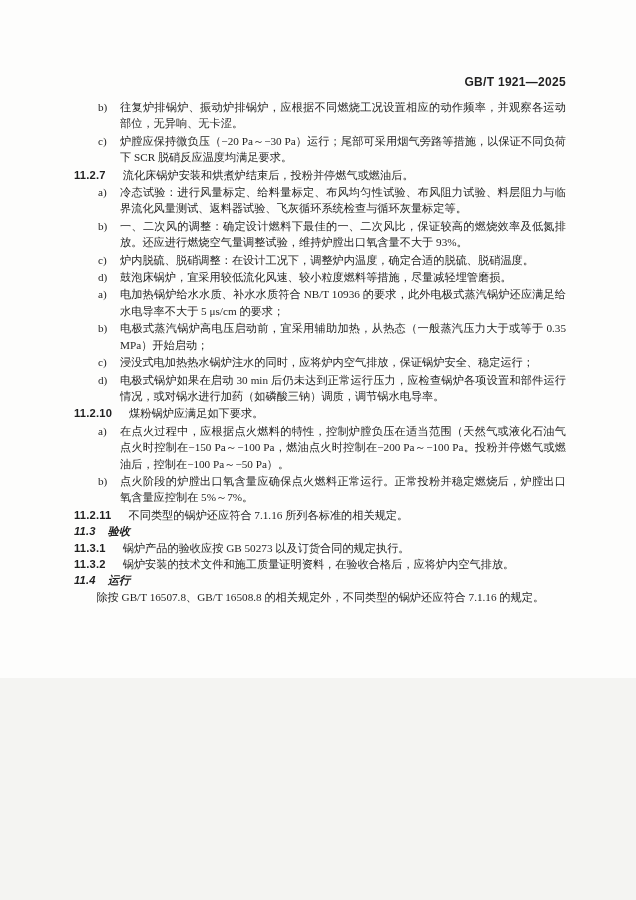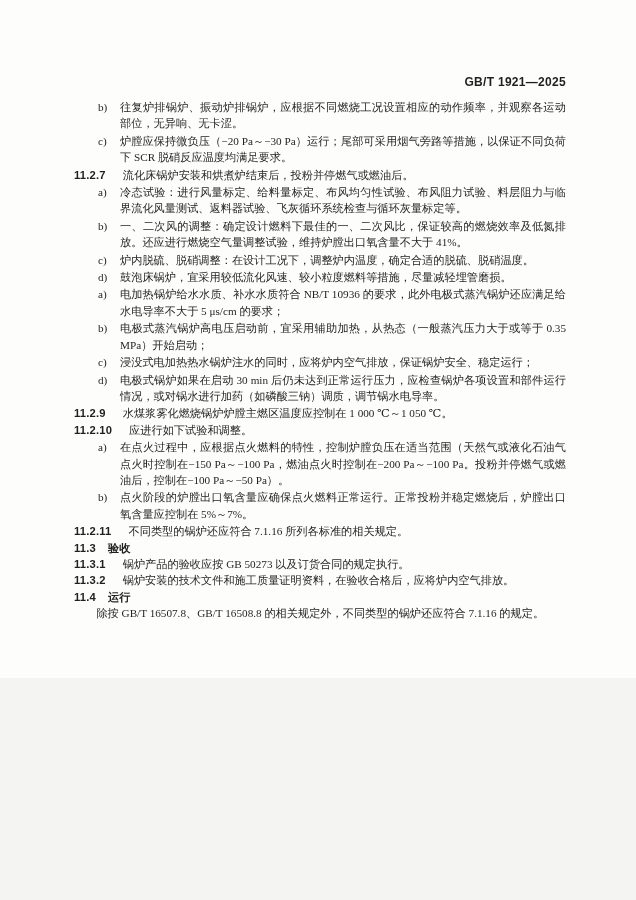--- a/index.html
+++ b/index.html
@@ -58,20 +58,21 @@
     font-family: "Liberation Sans", "DejaVu Sans", sans-serif;
     font-weight: bold;
     margin-right: 17px;
     letter-spacing: 0.2px;
   }
   
   .sec-heading {
     font-family: "Liberation Sans", "DejaVu Sans", sans-serif;
     font-weight: bold;
     margin: 9px 0 8px 0;
+    font-style: italic;
   }
   .sec-heading .clause-num { margin-right: 12px; }
   .final-para {
     margin-top: 10px;
     text-indent: 2em;
   }
   .page-number {
     position: absolute;
     left: 542px;
     top: 824px;
@@ -98,21 +99,21 @@
       <span class="li-text justify">炉膛应保持微负压（−20 Pa～−30 Pa）运行；尾部可采用烟气旁路等措施，以保证不同负荷下 SCR 脱硝反应温度均满足要求。</span>
     </div>
 
     <p class="clause justify"><span class="clause-num">11.2.7</span><span>流化床锅炉安装和烘煮炉结束后，投粉并停燃气或燃油后。</span></p>
     <div class="li">
       <span class="li-label">a)</span>
       <span class="li-text justify">冷态试验：进行风量标定、给料量标定、布风均匀性试验、布风阻力试验、料层阻力与临界流化风量测试、返料器试验、飞灰循环系统检查与循环灰量标定等。</span>
     </div>
     <div class="li">
       <span class="li-label">b)</span>
-      <span class="li-text justify">一、二次风的调整：确定设计燃料下最佳的一、二次风比，保证较高的燃烧效率及低氮排放。还应进行燃烧空气量调整试验，维持炉膛出口氧含量不大于 41%。</span>
+      <span class="li-text justify">一、二次风的调整：确定设计燃料下最佳的一、二次风比，保证较高的燃烧效率及低氮排放。还应进行燃烧空气量调整试验，维持炉膛出口氧含量不大于 93%。</span>
     </div>
     <div class="li">
       <span class="li-label">c)</span>
       <span class="li-text justify">炉内脱硫、脱硝调整：在设计工况下，调整炉内温度，确定合适的脱硫、脱硝温度。</span>
     </div>
     <div class="li">
       <span class="li-label">d)</span>
       <span class="li-text justify">鼓泡床锅炉，宜采用较低流化风速、较小粒度燃料等措施，尽量减轻埋管磨损。</span>
     </div>
 
@@ -126,23 +127,22 @@
     </div>
     <div class="li">
       <span class="li-label">c)</span>
       <span class="li-text justify">浸没式电加热热水锅炉注水的同时，应将炉内空气排放，保证锅炉安全、稳定运行；</span>
     </div>
     <div class="li">
       <span class="li-label">d)</span>
       <span class="li-text justify">电极式锅炉如果在启动 30 min 后仍未达到正常运行压力，应检查锅炉各项设置和部件运行情况，或对锅水进行加药（如磷酸三钠）调质，调节锅水电导率。</span>
     </div>
 
-    <p class="clause justify"><span class="clause-num">11.2.9</span><span>水煤浆雾化燃烧锅炉炉膛主燃区温度应控制在 1 000 ℃～1 050 ℃。</span></p>
 
-    <p class="clause justify"><span class="clause-num">11.2.10</span><span>应进行如下试验和调整。</span></p>
+    <p class="clause justify"><span class="clause-num">11.2.10</span><span>煤粉锅炉应满足如下要求。</span></p>
     <div class="li">
       <span class="li-label">a)</span>
       <span class="li-text justify">在点火过程中，应根据点火燃料的特性，控制炉膛负压在适当范围（天然气或液化石油气点火时控制在−150 Pa～−100 Pa，燃油点火时控制在−200 Pa～−100 Pa。投粉并停燃气或燃油后，控制在−100 Pa～−50 Pa）。</span>
     </div>
     <div class="li">
       <span class="li-label">b)</span>
       <span class="li-text justify">点火阶段的炉膛出口氧含量应确保点火燃料正常运行。正常投粉并稳定燃烧后，炉膛出口氧含量应控制在 5%～7%。</span>
     </div>
 
     <p class="clause justify"><span class="clause-num">11.2.11</span><span>不同类型的锅炉还应符合 7.1.16 所列各标准的相关规定。</span></p>

